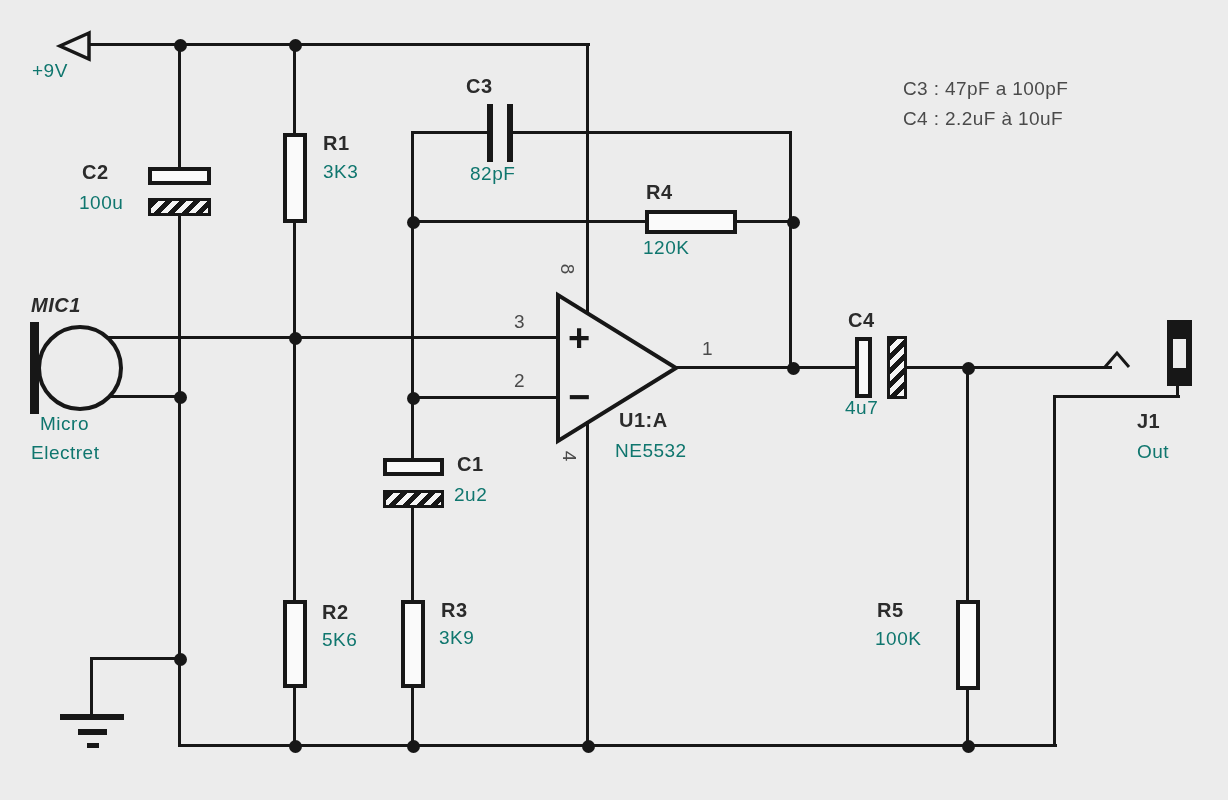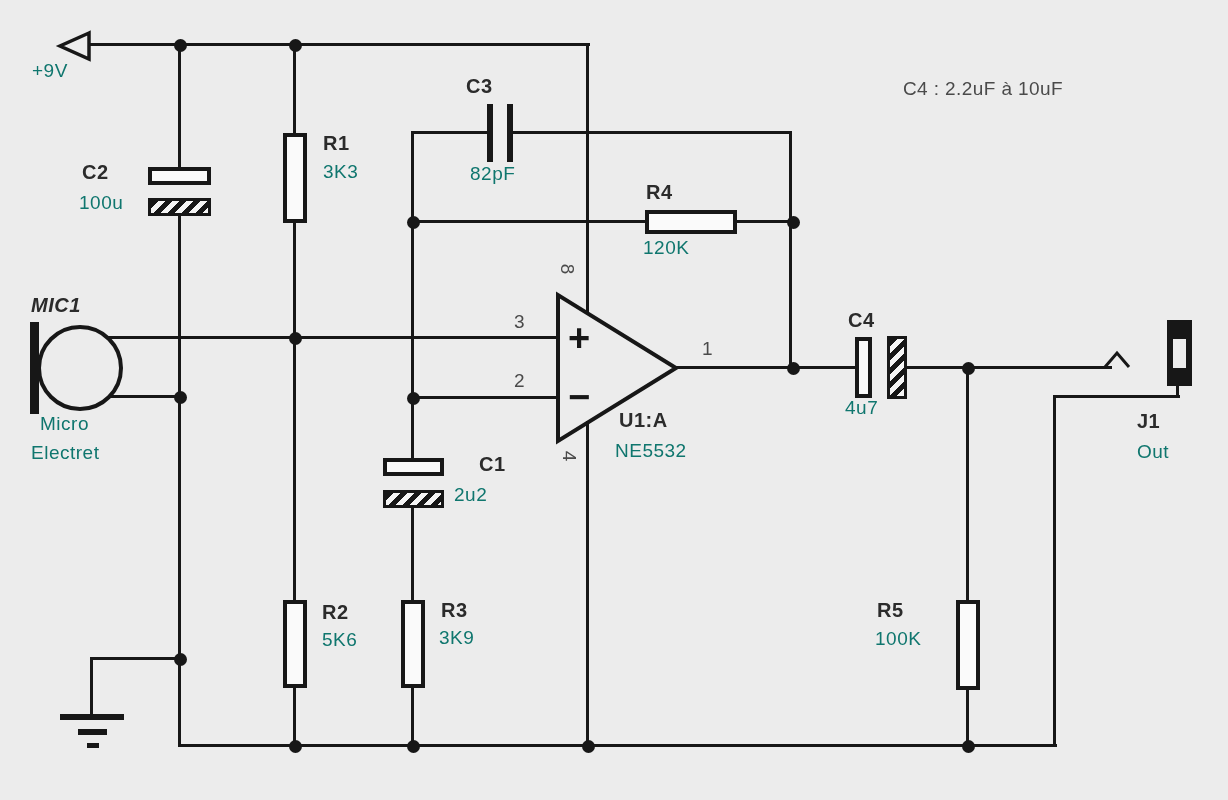--- a/index.html
+++ b/index.html
@@ -112,21 +112,21 @@
   <span class="pin" style="left:514px;top:311px;">3</span>
   <span class="pin" style="left:514px;top:370px;">2</span>
   <span class="pin" style="left:702px;top:338px;">1</span>
   <span class="pin pin-rot" style="left:562px;top:258px;">8</span>
   <span class="pin pin-rot" style="left:564px;top:445px;">4</span>
   <span class="ref" style="left:619px;top:409px;">U1:A</span>
   <span class="val" style="left:615px;top:440px;">NE5532</span>
 
   <div class="plate-open" style="left:383px;top:458px;width:61px;height:18px;"></div>
   <div class="plate-hatch" style="left:383px;top:490px;width:61px;height:18px;"></div>
-  <span class="ref" style="left:457px;top:453px;margin-left:22px;">C1</span>
+  <span class="ref" style="left:457px;top:453px;">C1</span>
   <span class="val" style="left:454px;top:484px;text-align:center;">2u2</span>
 
   <div class="res-v" style="left:283px;top:600px;width:24px;height:88px;"></div>
   <span class="ref" style="left:322px;top:601px;">R2</span>
   <span class="val" style="left:322px;top:629px;">5K6</span>
 
   <div class="res-v" style="left:401px;top:600px;width:24px;height:88px;"></div>
   <span class="ref" style="left:441px;top:599px;">R3</span>
   <span class="val" style="left:439px;top:627px;">3K9</span>
 
@@ -145,16 +145,17 @@
   <div style="position:absolute;left:1167px;top:320px;width:25px;height:66px;background:#171717;"></div>
   <div style="position:absolute;left:1173px;top:339px;width:13px;height:29px;background:#ececec;"></div>
   <span class="ref" style="left:1137px;top:410px;">J1</span>
   <span class="val" style="left:1137px;top:441px;">Out</span>
 
   <div class="plate-bar" style="left:60px;top:714px;width:64px;height:6px;"></div>
   <div class="plate-bar" style="left:78px;top:729px;width:29px;height:6px;"></div>
   <div class="plate-bar" style="left:87px;top:743px;width:12px;height:5px;"></div>
 
   <div class="notes">
+    <div>C3 : 47pF a 100pF</div>
     <div>C4 : 2.2uF à 10uF</div>
   </div>
 
 </div>
 
 </body></html>

